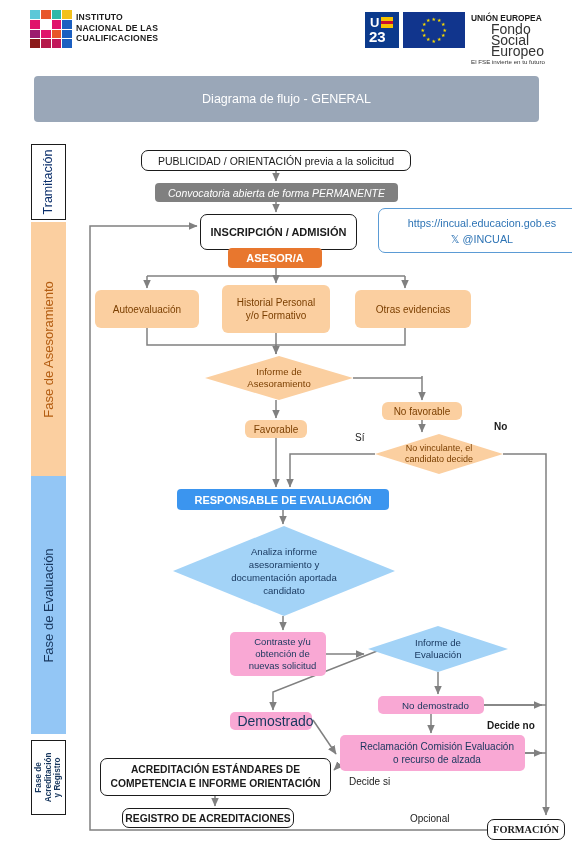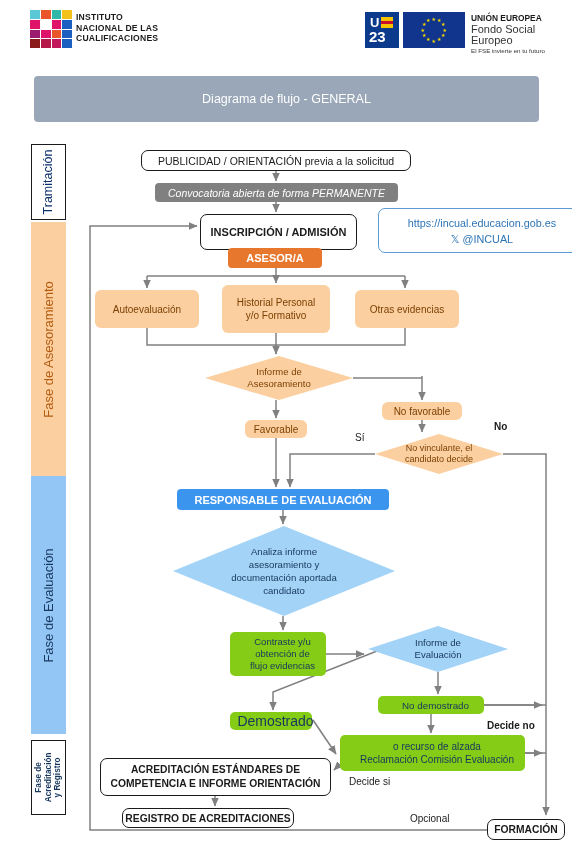--- a/index.html
+++ b/index.html
@@ -19,21 +19,21 @@
   #u23{position:absolute;left:0;top:0;width:34px;height:36px;background:#0b3a8c;
        color:#fff;}
   #u23 .u{position:absolute;left:5px;top:4px;font-size:13px;font-weight:bold;line-height:13px;}
   #u23 .stripes{position:absolute;left:16px;top:5px;width:12px;height:11px;
        background:linear-gradient(#f5c300 0 34%,#c8102e 34% 67%,#f5c300 67% 100%);}
   #u23 .n{position:absolute;left:4px;top:17px;font-size:15px;font-weight:bold;line-height:16px;}
   #eu-flag{position:absolute;left:38px;top:0;width:62px;height:36px;background:#11358d;}
   #eu-flag .star{position:absolute;color:#f5d800;font-size:5px;line-height:5px;}
   #eu-text{position:absolute;left:106px;top:1px;color:#1b1b1b;}
   #eu-text .l1{font-size:8.4px;font-weight:bold;line-height:11px;}
-  #eu-text .l2{font-size:11px;line-height:11px;color:#333;}
+  #eu-text .l2{font-size:14px;line-height:11px;color:#333;margin-left:20px;}
   #eu-text .l3{font-size:6.2px;line-height:9px;color:#333;}
 
   #title-banner{left:34px;top:76px;width:505px;height:46px;background:#9aa7b8;
      border-radius:4px;color:#fff;display:flex;flex-direction:column;
      align-items:center;justify-content:center;font-size:12.5px;line-height:19px;}
 
   
   .phase{width:35px;}
   .phase span{display:block;transform:rotate(-90deg);white-space:nowrap;
       font-size:12px;}
@@ -48,42 +48,42 @@
   #phase-acreditacion .multi{transform:rotate(-90deg);white-space:nowrap;text-align:center;
       color:#17365d;font-size:8.2px;line-height:9.6px;font-weight:bold;}
 
   
   .node{display:flex;align-items:center;justify-content:center;text-align:center;}
   .rr{border:1.3px solid #1b1b1b;border-radius:7px;background:#fff;color:#1b1b1b;}
   .grey{background:#808080;color:#fff;border-radius:4px;font-style:italic;}
   .orangebar{background:#e8772e;color:#fff;border-radius:4px;font-weight:bold;}
   .orangebox{background:#fbcfa0;color:#7b3f00;border-radius:6px;}
   .bluebar{background:#3b95ef;color:#fff;border-radius:4px;font-weight:bold;}
-  .bluebox{background:#84cc16;color:#17365d;border-radius:5px;padding-left:9px;}
+  .bluebox{background:#f9a8d4;color:#17365d;border-radius:5px;padding-left:9px;}
 
   #n-publicidad{left:141px;top:150px;width:270px;height:21px;font-size:10.5px;}
   #n-convocatoria{left:155px;top:183px;width:243px;height:19px;font-size:10.5px;}
   #n-inscripcion{left:200px;top:214px;width:157px;height:36px;font-size:11px;font-weight:bold;}
   #n-url{left:378px;top:208px;width:208px;height:45px;border:1.1px solid #5b9bd5;border-radius:7px;
          color:#2e74b5;font-size:10.8px;line-height:16px;text-align:right;
          display:flex;flex-direction:column;align-items:center;justify-content:center;}
   #n-asesor{left:228px;top:248px;width:94px;height:20px;font-size:11px;}
   #n-autoeval{left:95px;top:290px;width:104px;height:38px;font-size:10px;}
   #n-historial{left:222px;top:285px;width:108px;height:48px;font-size:10px;line-height:13px;}
-  #n-otras{left:355px;top:290px;width:104px;height:38px;font-size:10px;}
+  #n-otras{left:355px;top:290px;width:116px;height:38px;font-size:10px;}
   #n-favorable{left:245px;top:420px;width:62px;height:18px;font-size:10px;}
   #n-nofavorable{left:382px;top:402px;width:80px;height:18px;font-size:10px;}
   #n-responsable{left:177px;top:489px;width:212px;height:21px;font-size:11px;}
   #n-contraste{left:230px;top:632px;width:96px;height:44px;font-size:9.5px;line-height:12px;}
   #n-nodemostrado{left:378px;top:696px;width:106px;height:18px;font-size:9.8px;}
   #n-demostrado{left:230px;top:712px;width:82px;height:18px;font-size:14px;}
   #n-reclamacion{left:340px;top:735px;width:185px;height:36px;font-size:10px;line-height:13px;}
   #n-acreditacion{left:100px;top:758px;width:231px;height:38px;font-size:10.3px;line-height:14px;font-weight:bold;}
   #n-registro{left:122px;top:808px;width:172px;height:20px;font-size:10.3px;font-weight:bold;}
-  #n-formacion{left:487px;top:819px;width:78px;height:21px;font-size:10.3px;font-weight:bold;}
+  #n-formacion{left:487px;top:819px;width:78px;height:21px;font-size:10.3px;font-weight:bold;font-family:Liberation Serif, serif;}
 
   
   .diamond{position:absolute;display:flex;align-items:center;justify-content:center;
            text-align:center;}
   .diamond .dshape{position:absolute;left:0;top:0;width:100%;height:100%;}
   .diamond .dlabel{position:relative;z-index:2;}
   #d-informe-ases{left:205px;top:356px;width:148px;height:44px;}
   #d-informe-ases .dlabel{font-size:9.5px;line-height:12px;color:#7b3f00;}
   #d-novinculante{left:375px;top:434px;width:128px;height:40px;}
   #d-novinculante .dlabel{font-size:9px;line-height:11.5px;color:#7b3f00;}
@@ -287,41 +287,41 @@
     <div>asesoramiento y</div>
     <div>documentación aportada</div>
     <div>candidato</div>
   </div>
 </div>
 
 <div class="abs node bluebox" id="n-contraste">
   <div>
     <div>Contraste y/u</div>
     <div>obtención de</div>
-    <div>flujo evidencias</div>
+    <div>nuevas solicitud</div>
   </div>
 </div>
 
 <div class="diamond" id="d-informe-eval">
   <svg class="dshape" viewBox="0 0 100 100" preserveAspectRatio="none">
       <polygon points="50,0 100,50 50,100 0,50" fill="#a3d3f7"></polygon>
     </svg>
   <div class="dlabel">
     <div>Informe de</div>
     <div>Evaluación</div>
   </div>
 </div>
 
 <div class="abs node bluebox" id="n-nodemostrado">No demostrado</div>
 <div class="abs node bluebox" id="n-demostrado">Demostrado</div>
 
 <div class="abs node bluebox" id="n-reclamacion">
   <div>
+    <div>Reclamación Comisión Evaluación</div>
     <div>o recurso de alzada</div>
-    <div>Reclamación Comisión Evaluación</div>
   </div>
 </div>
 
 <div class="abs node rr" id="n-acreditacion">
   <div>
     <div>ACREDITACIÓN ESTÁNDARES DE</div>
     <div>COMPETENCIA E INFORME ORIENTACIÓN</div>
   </div>
 </div>
 <div class="abs node rr" id="n-registro">REGISTRO DE ACREDITACIONES</div>

